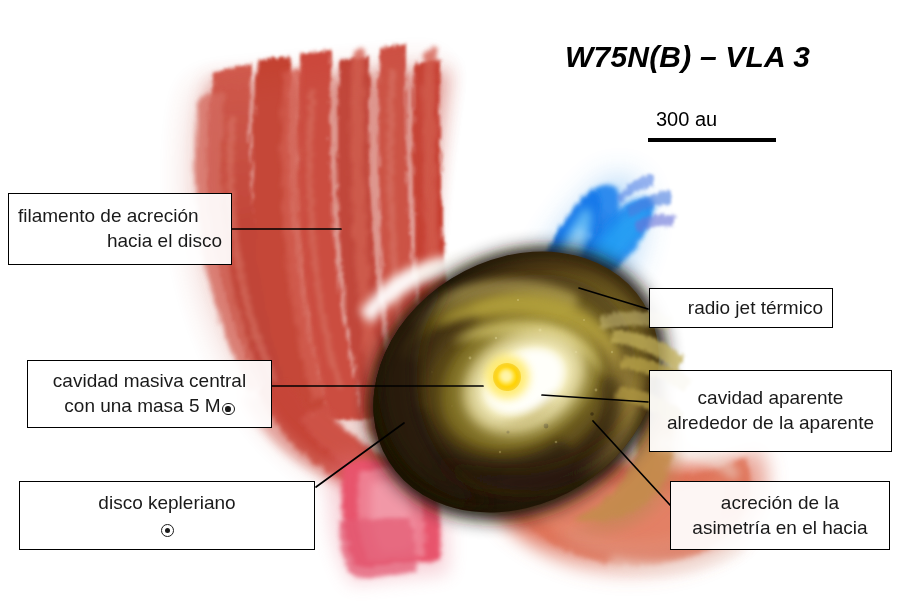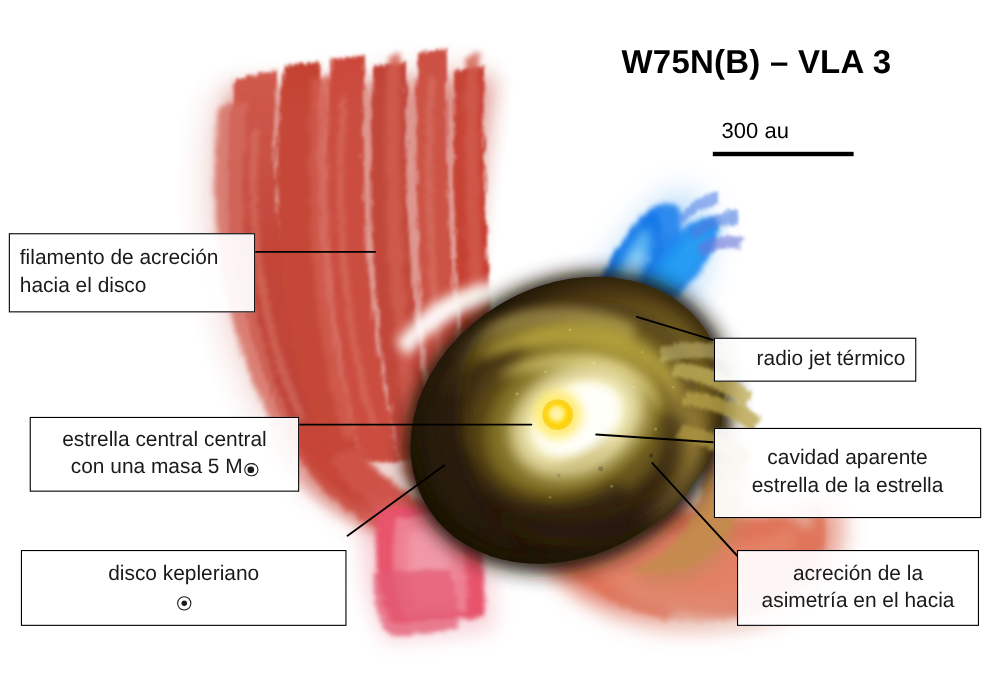--- a/index.html
+++ b/index.html
@@ -54,21 +54,20 @@
     box-sizing: border-box;
     border: 1.6px solid #000000;
     background: rgba(255,255,255,0.93);
     color: #1a1a1a;
     font-size: 19px;
     line-height: 1.30;
     display: flex;
     flex-direction: column;
     justify-content: center;
     padding: 4px 9px;
-    margin-top: 19px;
   }
   .callout .ln { white-space: nowrap; display: block; }
   .c-center .ln { text-align: center; }
   .c-left .ln { text-align: left; }
 
   .msun {
     display: inline-block;
     position: relative;
     width: 0.68em;
     height: 0.68em;
@@ -452,47 +451,47 @@
     <g stroke="#000000" stroke-width="1.7" fill="none" stroke-linecap="round">
       <line x1="232" y1="229" x2="341" y2="229"></line>
       <line x1="272" y1="386" x2="483" y2="386"></line>
       <line x1="316" y1="487" x2="404" y2="423"></line>
       <line x1="648" y1="309" x2="579" y2="288"></line>
       <line x1="648" y1="402" x2="542" y2="395"></line>
       <line x1="670" y1="505" x2="593" y2="421"></line>
     </g>
   </svg>
 
-  <div class="title" style="left:565px; top:40px;">W75N(B) – VLA 3</div>
+  <div class="title" style="left:565px; top:40px;font-style:italic;">W75N(B) – VLA 3</div>
 
   <div class="scale-label" style="left:656px; top:108px;">300 au</div>
   <div class="scale-bar" style="left:648px; top:138px; width:128px; height:4px;"></div>
 
   <div class="callout c-left" id="co-0" style="left: 8px; top: 193px; width: 224px; height: 72px;">
     <span class="ln">filamento de acreción</span>
-    <span class="ln" style="text-align:left">hacia el disco</span>
+    <span class="ln" style="text-align:right">hacia el disco</span>
   </div>
 
   <div class="callout c-center" id="co-1" style="left: 27px; top: 360px; width: 245px; height: 68px;">
-    <span class="ln">estrella central central</span>
+    <span class="ln">cavidad masiva central</span>
     <span class="ln"><span>con una masa 5 M</span><span class="msun"></span></span>
   </div>
 
   <div class="callout c-center" id="co-2" style="left: 19px; top: 481px; width: 296px; height: 69px;">
     <span class="ln">disco kepleriano</span>
     <span class="ln"><span class="msun"></span></span>
   </div>
 
   <div class="callout c-center" id="co-3" style="left: 649px; top: 288px; width: 184px; height: 40px; align-items: flex-end;">
     <span class="ln">radio jet térmico</span>
   </div>
 
   <div class="callout c-center" id="co-4" style="left: 649px; top: 370px; width: 243px; height: 82px;">
     <span class="ln">cavidad aparente</span>
-    <span class="ln">estrella de la estrella</span>
+    <span class="ln">alrededor de la aparente</span>
   </div>
 
   <div class="callout c-center" id="co-5" style="left: 670px; top: 481px; width: 220px; height: 69px;">
     <span class="ln">acreción de la</span>
     <span class="ln">asimetría en el hacia</span>
   </div>
 
 </div>
 
 </body></html>

